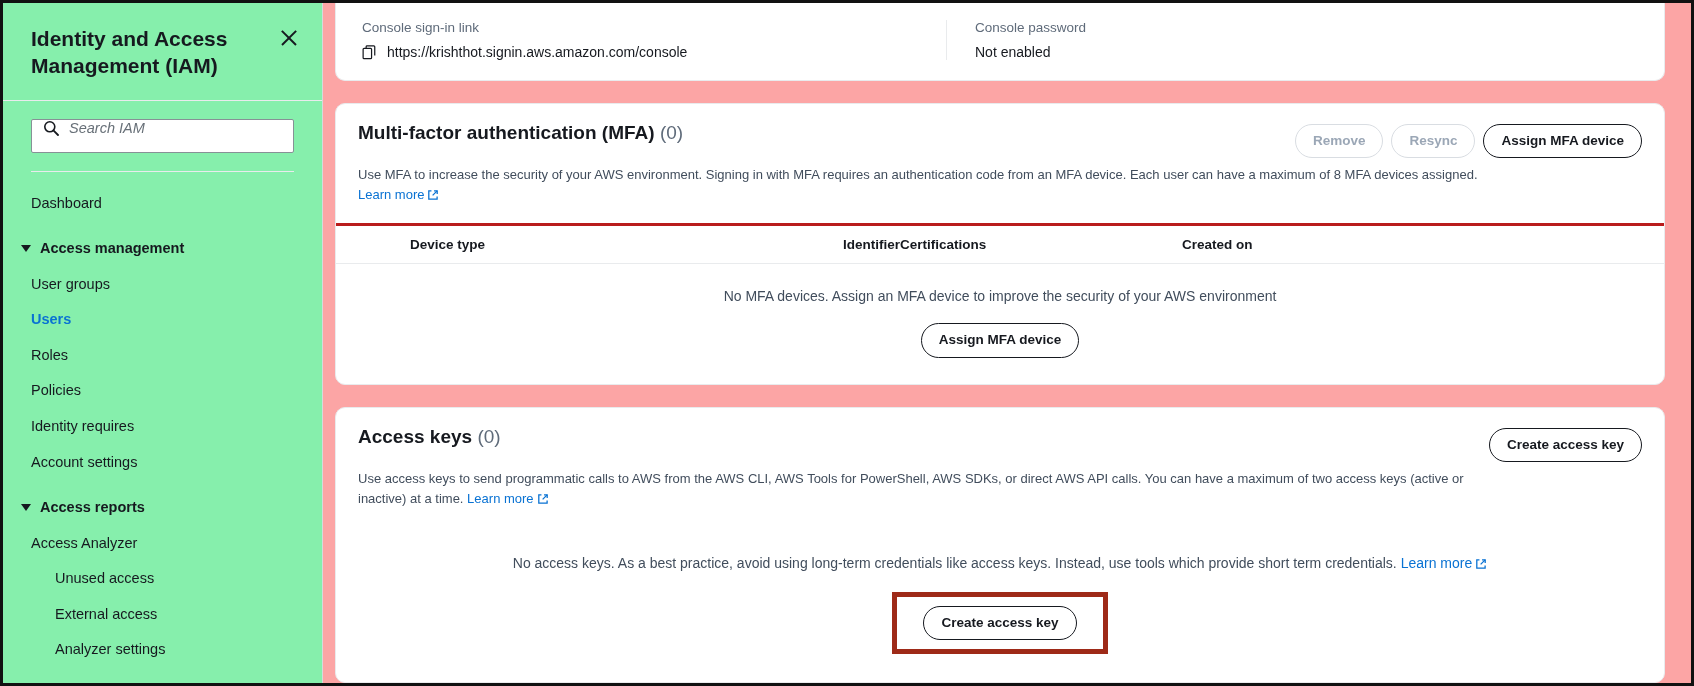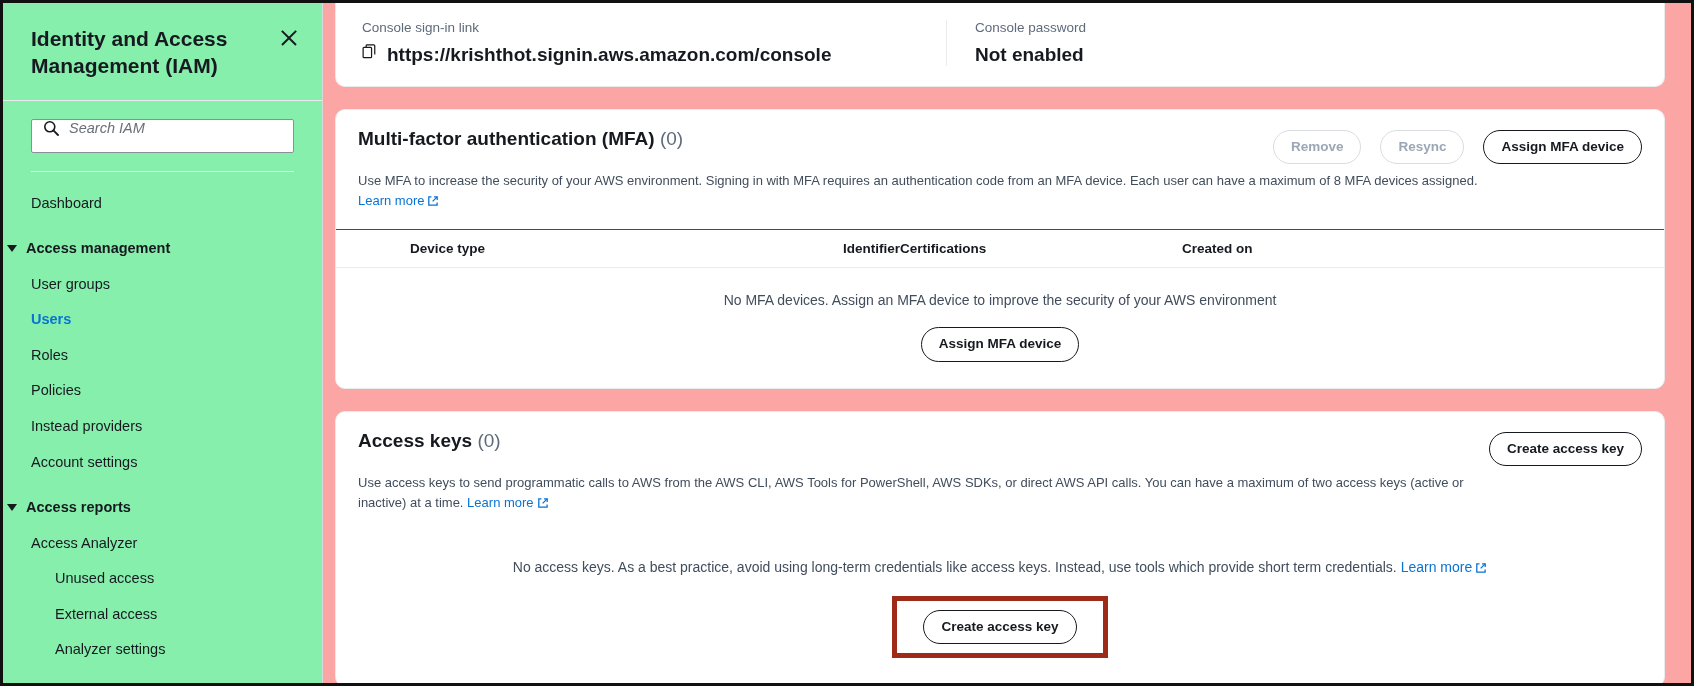--- a/index.html
+++ b/index.html
@@ -94,21 +94,21 @@
     padding: 8px 28px;
     line-height: 1.35;
     cursor: pointer;
     white-space: nowrap;
   }
   .nav-item.group {
     font-weight: bold;
     display: flex;
     align-items: center;
     gap: 9px;
-    padding-left: 4px;
+    padding-left: 18px;
     margin-top: 10px;
   }
   .caret {
     width: 0; height: 0;
     border-left: 5.5px solid transparent;
     border-right: 5.5px solid transparent;
     border-top: 7px solid #16191f;
     flex: 0 0 auto;
   }
   .nav-item.selected { color: #0972d3; font-weight: bold; }
@@ -144,26 +144,25 @@
   .summary-col.second {
     border-left: 1px solid #e9ebed;
     padding-left: 28px;
   }
   .field-label {
     font-size: 13.5px;
     color: #5f6b7a;
     margin-bottom: 9px;
   }
   .field-value {
-    font-size: 19px;
-    color: #16191f;
-    display: flex;
-    align-items: flex-start;
+    font-size: 14px;
+    color: #16191f;
+    display: flex;
+    align-items: flex-end;
     gap: 10px;
-    font-weight: bold;
   }
   .copy-icon { flex: 0 0 15px; display: block; cursor: pointer; }
 
   
   .section { margin-top: 22px; }
   .section-head {
     display: flex;
     align-items: flex-start;
     justify-content: space-between;
     padding: 18px 22px 0 22px;
@@ -174,21 +173,21 @@
     color: #16191f;
   }
   .count { color: #5f6b7a; font-weight: normal; }
   .section-desc {
     font-size: 13px;
     color: #414d5c;
     line-height: 1.55;
     padding: 7px 22px 16px 22px;
     max-width: 1190px;
   }
-  .btn-row { display: flex; gap: 19px; padding-top: 2px; justify-content: flex-end; }
+  .btn-row { display: flex; gap: 8px; padding-top: 2px; justify-content: flex-end; }
 
   .btn {
     font-family: "Liberation Sans", sans-serif;
     font-size: 13.5px;
     font-weight: bold;
     color: #16191f;
     background: #ffffff;
     border: 1.5px solid #16191f;
     border-radius: 18px;
     padding: 8px 17px;
@@ -209,21 +208,21 @@
   }
   .ext-icon {
     display: inline-block;
     vertical-align: -2px;
     margin-left: 3px;
   }
 
   
   .table-head {
     display: flex;
-    border-top: 1px solid #b91c1c;
+    border-top: 3px solid #b91c1c;
     border-bottom: 1px solid #e9ebed;
     padding: 11px 0;
     background: #ffffff;
   }
   .th {
     font-size: 13.5px;
     font-weight: bold;
     color: #16191f;
   }
   .th.c1 { flex: 0 0 282px; padding-left: 74px; }
@@ -294,21 +293,21 @@
       <div class="nav-item selected">
         <span>Users</span>
       </div>
       <div class="nav-item">
         <span>Roles</span>
       </div>
       <div class="nav-item">
         <span>Policies</span>
       </div>
       <div class="nav-item">
-        <span>Instead providers</span>
+        <span>Identity requires</span>
       </div>
       <div class="nav-item">
         <span>Account settings</span>
       </div>
 
       <div class="nav-item group">
         <span class="caret"></span>
         <span>Access reports</span>
       </div>
 

